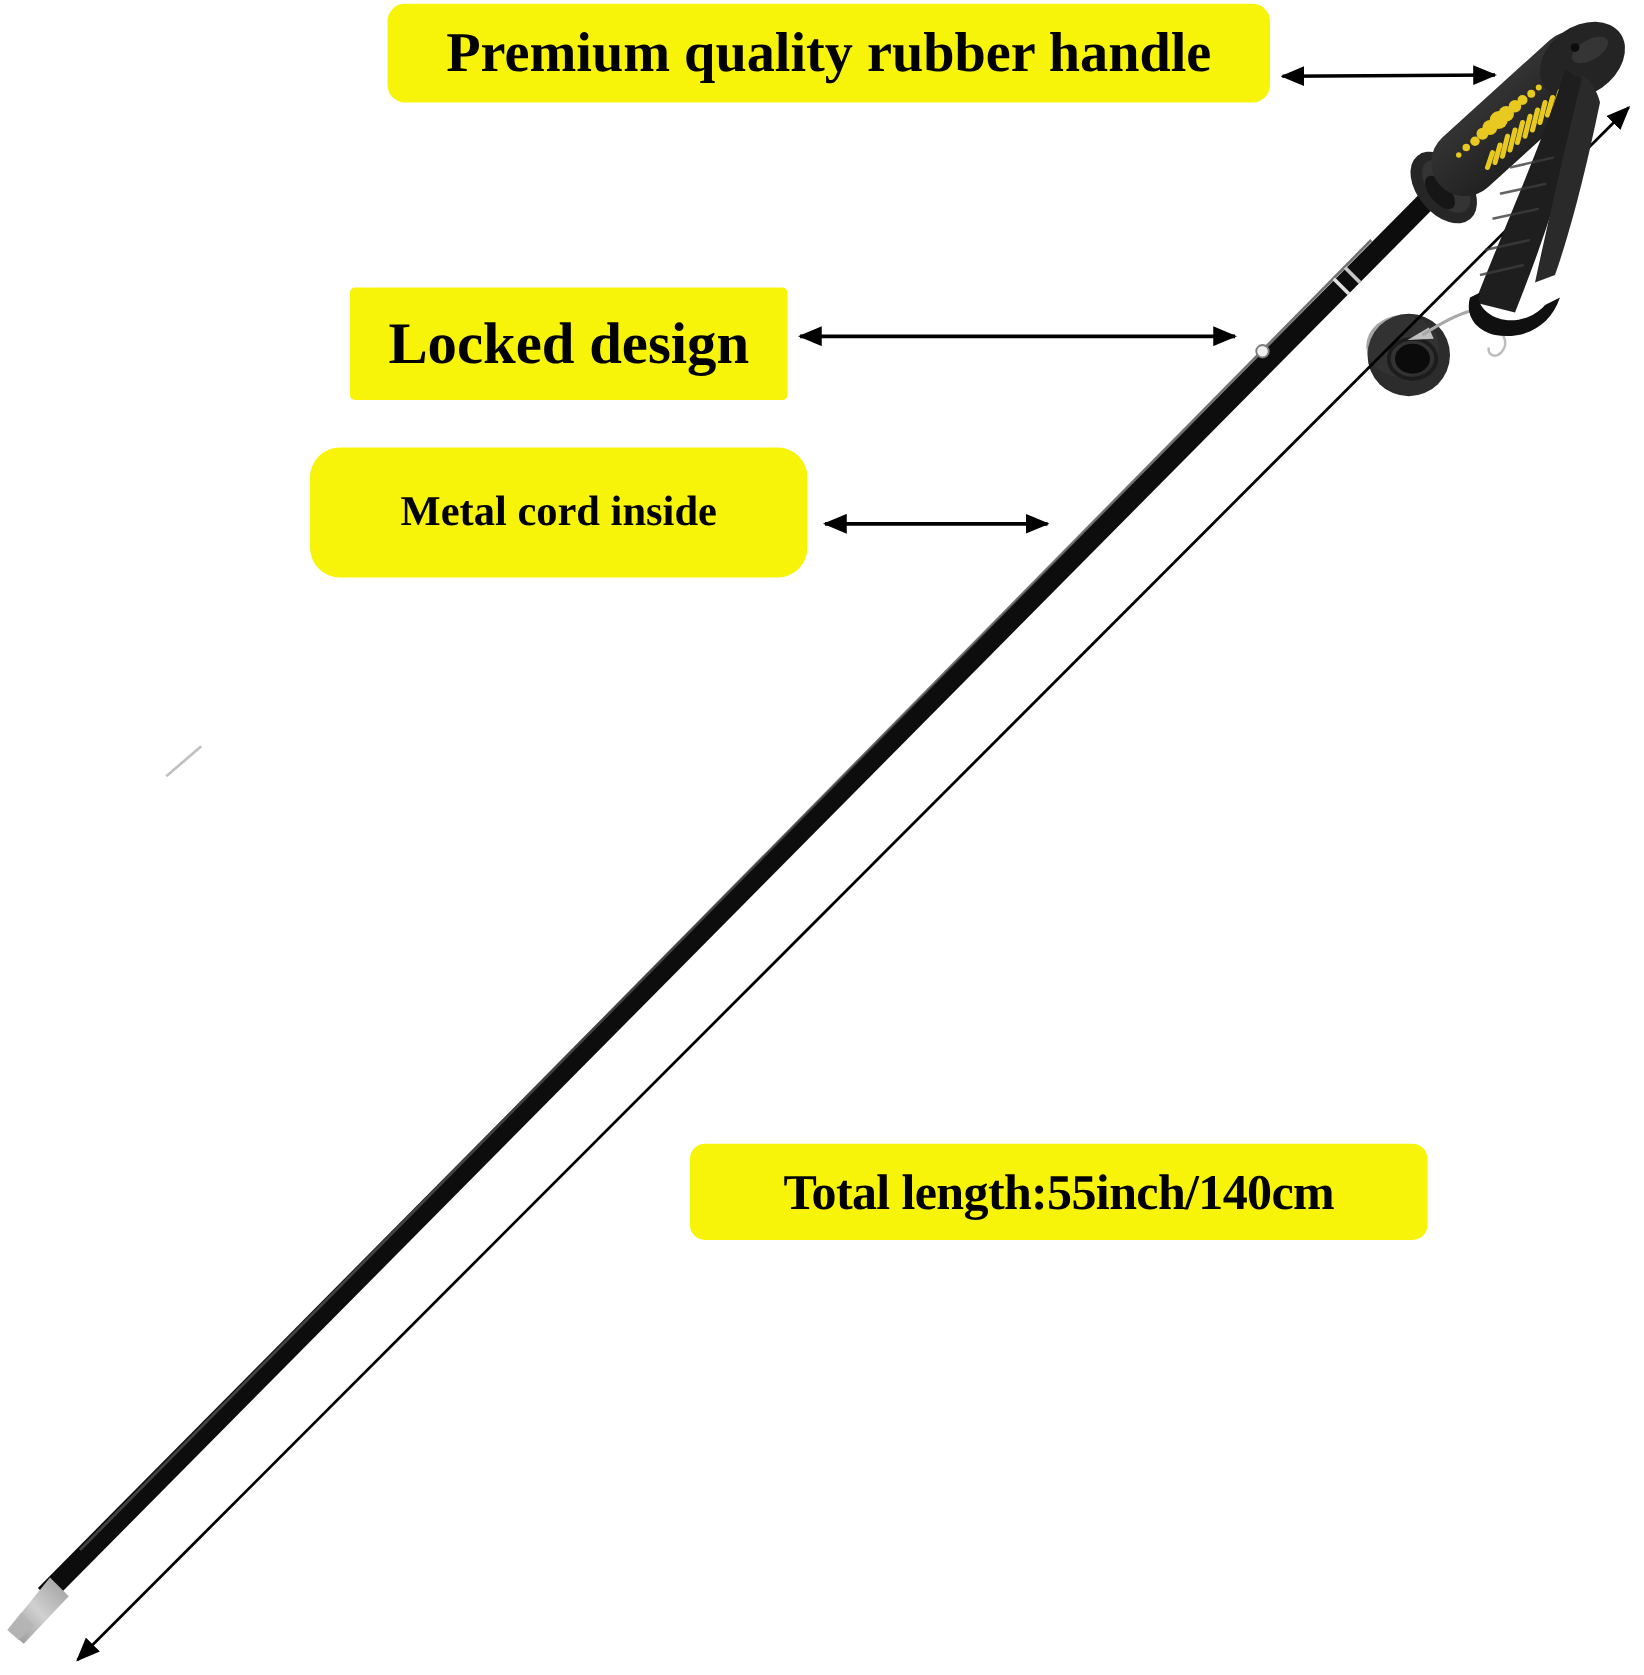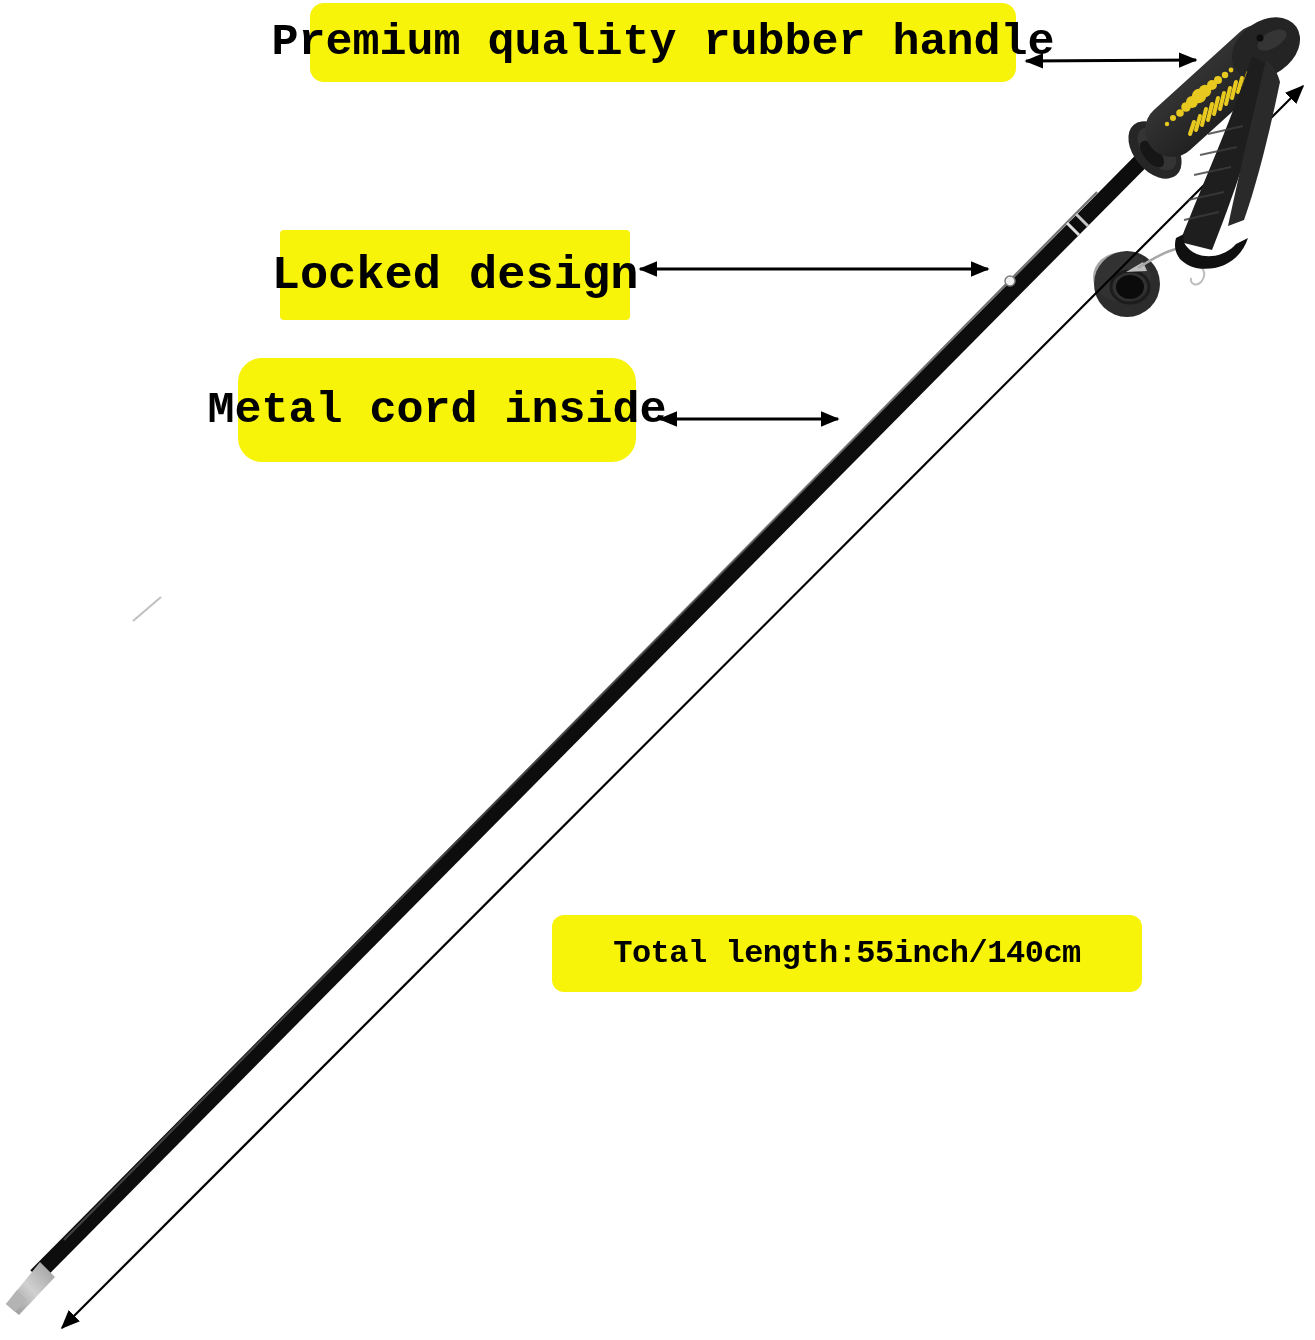--- a/index.html
+++ b/index.html
@@ -9,41 +9,41 @@
     --pole-color: #0d0d0d;
     --grip-accent: #e8c91f;
     --arrow-color: #000000;
   }
   html, body { margin: 0; padding: 0; background: #fff; }
   .stage {
     position: relative;
     width: 1314px;
     height: 1340px;
     background: var(--page-bg);
-    font-family: Liberation Mono, monospace;
+    font-family: Liberation Serif, serif;
     overflow: hidden;
   }
   .stage svg.scene { position: absolute; inset: 0; }
   .callout {
     position: absolute;
     background: var(--label-bg);
     color: var(--label-text);
     font-weight: 700;
     display: flex;
     align-items: center;
     justify-content: center;
     text-align: center;
     white-space: nowrap;
     line-height: 1;
     z-index: 2;
   }
   #lbl-handle { left: 310px; top: 3px;   width: 706px; height: 79px;  border-radius: 14px; font-size: 45px; }
   #lbl-lock   { left: 280px; top: 230px; width: 350px; height: 90px;  border-radius: 4px; font-size: 47px; }
-  #lbl-cord   { left: 238px; top: 358px; width: 398px; height: 104px; border-radius: 24px; font-size: 45px; }
-  #lbl-length { left: 552px; top: 915px; width: 590px; height: 77px;  border-radius: 12px; font-size: 32px; letter-spacing: -0.5px; }
+  #lbl-cord   { left: 248px; top: 358px; width: 398px; height: 104px; border-radius: 24px; font-size: 34px; }
+  #lbl-length { left: 552px; top: 915px; width: 590px; height: 77px;  border-radius: 12px; font-size: 40px; letter-spacing: -0.5px; }
 
   .pole-line   { stroke: var(--pole-color); }
   .accent-fill { fill: var(--grip-accent); }
   .accent-strk { stroke: var(--grip-accent); }
   .arrow       { stroke: var(--arrow-color); fill: none; }
 </style>
 </head>
 <body>
 
 <div class="stage">

